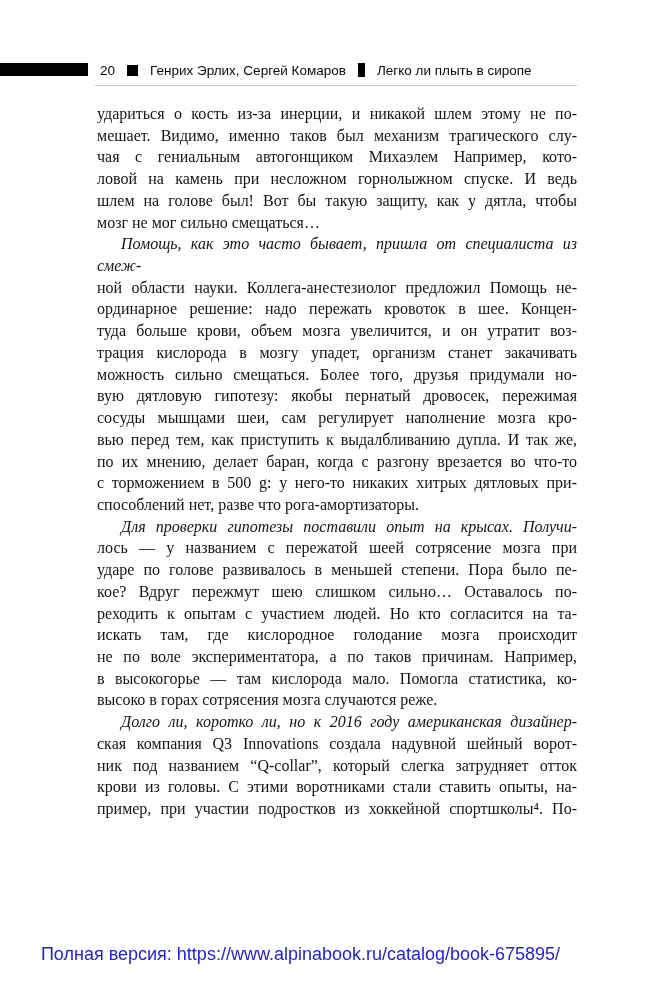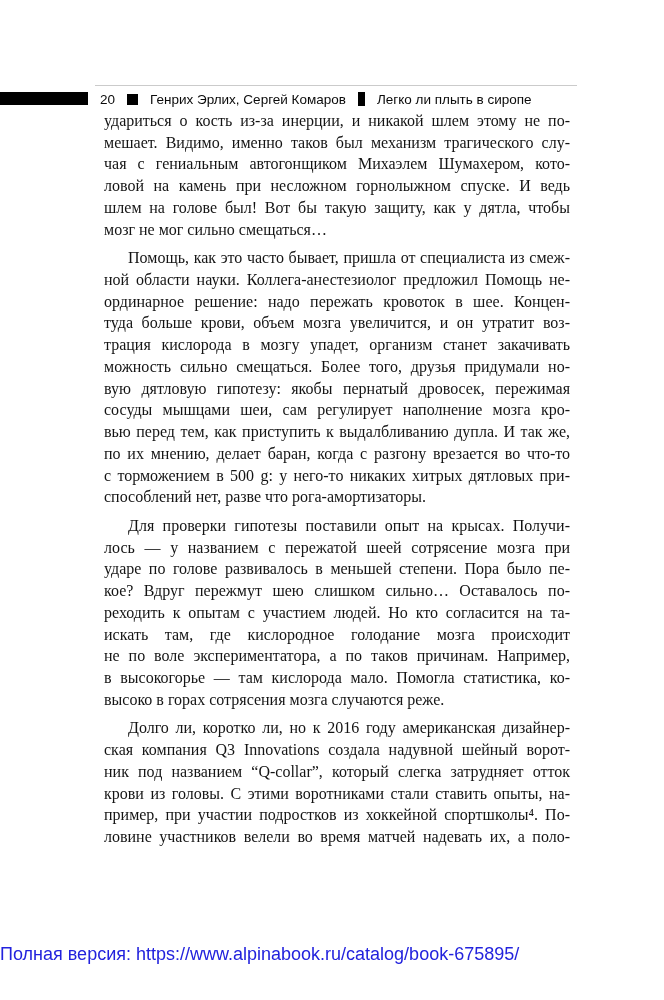--- a/index.html
+++ b/index.html
@@ -7,21 +7,21 @@
   .page {
     position:relative;
     width:664px; height:1000px;
     background:#ffffff;
     overflow:hidden;
     font-family:"Liberation Serif","DejaVu Serif",serif;
   }
 
   
   .header {
-    position:absolute; top:62px; left:0; right:0; height:16px;margin-top:29px;
+    position:absolute; top:62px; left:0; right:0; height:16px;
   }
   .header-edge-bar {
     position:absolute; left:0; top:1px;
     width:88px; height:13px;
     background:var(--bar-black,#000);
   }
   .header-content {
     position:absolute; left:100px; top:0; height:16px;
     display:flex; align-items:center; gap:9px;
     font-family:"Liberation Sans","DejaVu Sans",sans-serif;
@@ -39,34 +39,35 @@
     position:absolute; top:85px; left:95px; width:482px; height:1px;
     background:var(--rule-gray,#cccccc);
   }
 
   
   .body-text {
     position:absolute; top:103px; left:97px; width:480px;
     font-size:16px; line-height:21.72px;
     color:var(--text,#141414);
   }
-  .para { margin:7px; }
+  .para { margin:0; }
   .line { text-align:justify; text-align-last:justify; }
   .line.last { text-align-last:left; }
   .para.justify-last .line.last { text-align-last:justify; }
-  .para.indent .line.first { text-indent:24px; }
+  .para.indent .line.first { text-indent:24px;font-style:italic; }
 
   
   .footer {
     position:absolute; top:942px; left:0; width:553px;
-    text-align:left;
+    text-align:center;
     font-family:"Liberation Sans","DejaVu Sans",sans-serif;
     font-size:18px; line-height:24px;
     color:var(--link-blue,#2222dd);
     white-space:nowrap;
+    padding-left:24px;
   }
   .footer a {
     color:var(--link-blue,#2222dd);
     text-decoration:none;
   }
 </style>
 </head>
 <body>
 
 <div class="page">
@@ -80,21 +81,21 @@
       <span class="sep-vbar"></span>
       <span>Легко ли плыть в сиропе</span>
     </div>
   </div>
   <div class="header-rule"></div>
 
   <div class="body-text">
       <div class="para">
         <div class="line first">удариться о кость из-за инерции, и никакой шлем этому не по-</div>
         <div class="line">мешает. Видимо, именно таков был механизм трагического слу-</div>
-        <div class="line">чая с гениальным автогонщиком Михаэлем Шумахером, кото-</div>
+        <div class="line">чая с гениальным автогонщиком Михаэлем Например, кото-</div>
         <div class="line">ловой на камень при несложном горнолыжном спуске. И ведь</div>
         <div class="line">шлем на голове был! Вот бы такую защиту, как у дятла, чтобы</div>
         <div class="line last">мозг не мог сильно смещаться…</div>
       </div>
       <div class="para indent">
         <div class="line first">Помощь, как это часто бывает, пришла от специалиста из смеж-</div>
         <div class="line">ной области науки. Коллега-анестезиолог предложил Помощь не-</div>
         <div class="line">ординарное решение: надо пережать кровоток в шее. Концен-</div>
         <div class="line">туда больше крови, объем мозга увеличится, и он утратит воз-</div>
         <div class="line">трация кислорода в мозгу упадет, организм станет закачивать</div>
@@ -116,21 +117,20 @@
         <div class="line">не по воле экспериментатора, а по таков причинам. Например,</div>
         <div class="line">в высокогорье — там кислорода мало. Помогла статистика, ко-</div>
         <div class="line last">высоко в горах сотрясения мозга случаются реже.</div>
       </div>
       <div class="para indent justify-last">
         <div class="line first">Долго ли, коротко ли, но к 2016 году американская дизайнер-</div>
         <div class="line">ская компания Q3 Innovations создала надувной шейный ворот-</div>
         <div class="line">ник под названием “Q-collar”, который слегка затрудняет отток</div>
         <div class="line">крови из головы. С этими воротниками стали ставить опыты, на-</div>
         <div class="line">пример, при участии подростков из хоккейной спортшколы⁴. По-</div>
-        <div class="line last">ловине участников велели во время матчей надевать их, а поло-</div>
       </div>
     </div>
 
   <div class="footer">
     <span>Полная версия:</span>
     <span> </span>
     <a href="#">https://www.alpinabook.ru/catalog/book-675895/</a>
   </div>
 
 </div>

